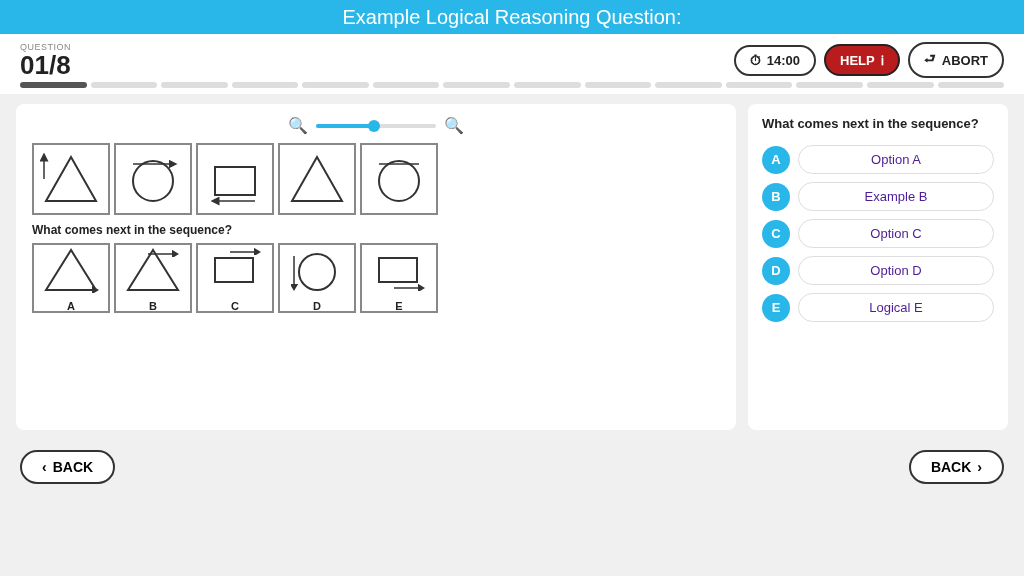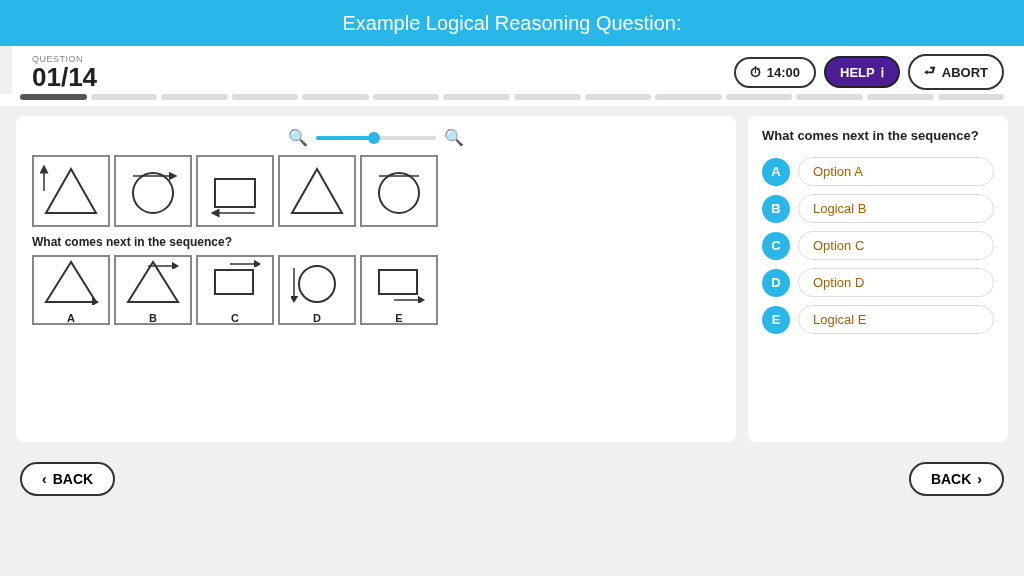--- a/index.html
+++ b/index.html
@@ -2,57 +2,56 @@
 <html><head>
   <meta charset="utf-8">
   <style>
     * { box-sizing: border-box; margin: 0; padding: 0; }
     body { font-family: 'Segoe UI', Arial, sans-serif; width: 1024px; height: 576px; overflow: hidden; background: #f0f0f0; }
 
     
     .header {
       background: #29b6e8;
       text-align: center;
-      padding: 8px 20px;
+      padding: 2px 20px;
       color: white;
     }
     .header-title {
       font-size: 20px;
       font-weight: 500;
       line-height: 1.5;
     }
 
     
     .question-bar {
       background: white;
       display: flex;
       align-items: center;
       justify-content: space-between;
       padding: 8px 20px 4px 20px;
-      margin-left: 12px;
     }
     .question-label { font-size: 9px; color: #888; text-transform: uppercase; letter-spacing: 0.5px; }
     .question-number { font-size: 26px; font-weight: 700; color: #222; line-height: 1; }
     .controls { display: flex; gap: 8px; align-items: center; }
     .ctrl-btn {
       border: 2px solid #333;
       border-radius: 30px;
       background: white;
       padding: 5px 14px;
       font-size: 13px;
       font-weight: 600;
       cursor: pointer;
       display: flex;
       align-items: center;
       gap: 6px;
       color: #222;
     }
     .ctrl-btn .icon { font-size: 14px; }
     .timer-btn { border-color: #333; }
-    .help-btn { background: #4c1d95; color: white; border-color: #222; }
+    .help-btn { background: #b91c1c; color: white; border-color: #222; }
     .abort-btn {}
 
     
     .progress-bar-container {
       background: white;
       padding: 0 20px 6px 20px;
       display: flex;
       gap: 4px;
     }
     .progress-seg {
@@ -193,23 +192,23 @@
       justify-content: center;
       flex-shrink: 0;
     }
     .option-btn {
       flex: 1;
       border: 1.5px solid #ddd;
       border-radius: 20px;
       padding: 6px 14px;
       background: white;
       font-size: 13px;
-      color: #a16207;
+      color: #4c1d95;
       cursor: pointer;
-      text-align: left;
+      text-align: center;
     }
 
     
     .footer {
       display: flex;
       justify-content: space-between;
       align-items: center;
       padding: 10px 20px;
       background: #f0f0f0;
     }
@@ -231,21 +230,21 @@
 
 <div class="header">
   <div class="header-title">
     <span>Example Logical Reasoning Question:</span><br>
   </div>
 </div>
 
 <div class="question-bar">
   <div>
     <div class="question-label">QUESTION</div>
-    <div class="question-number">01/14</div>
+    <div class="question-number">01/8</div>
   </div>
   <div class="controls">
     <button class="ctrl-btn timer-btn">
       <span class="icon">⏱</span>
       <span>14:00</span>
     </button>
     <button class="ctrl-btn help-btn">
       <span>HELP</span>
       <span>ℹ</span>
     </button>
@@ -411,21 +410,21 @@
 
   <div class="right-panel">
     <div class="right-question">What comes next in the sequence?</div>
 
     <div class="option-row">
       <div class="option-badge">A</div>
       <button class="option-btn">Option A</button>
     </div>
     <div class="option-row">
       <div class="option-badge">B</div>
-      <button class="option-btn">Logical B</button>
+      <button class="option-btn">Example B</button>
     </div>
     <div class="option-row">
       <div class="option-badge">C</div>
       <button class="option-btn">Option C</button>
     </div>
     <div class="option-row">
       <div class="option-badge">D</div>
       <button class="option-btn">Option D</button>
     </div>
     <div class="option-row">

